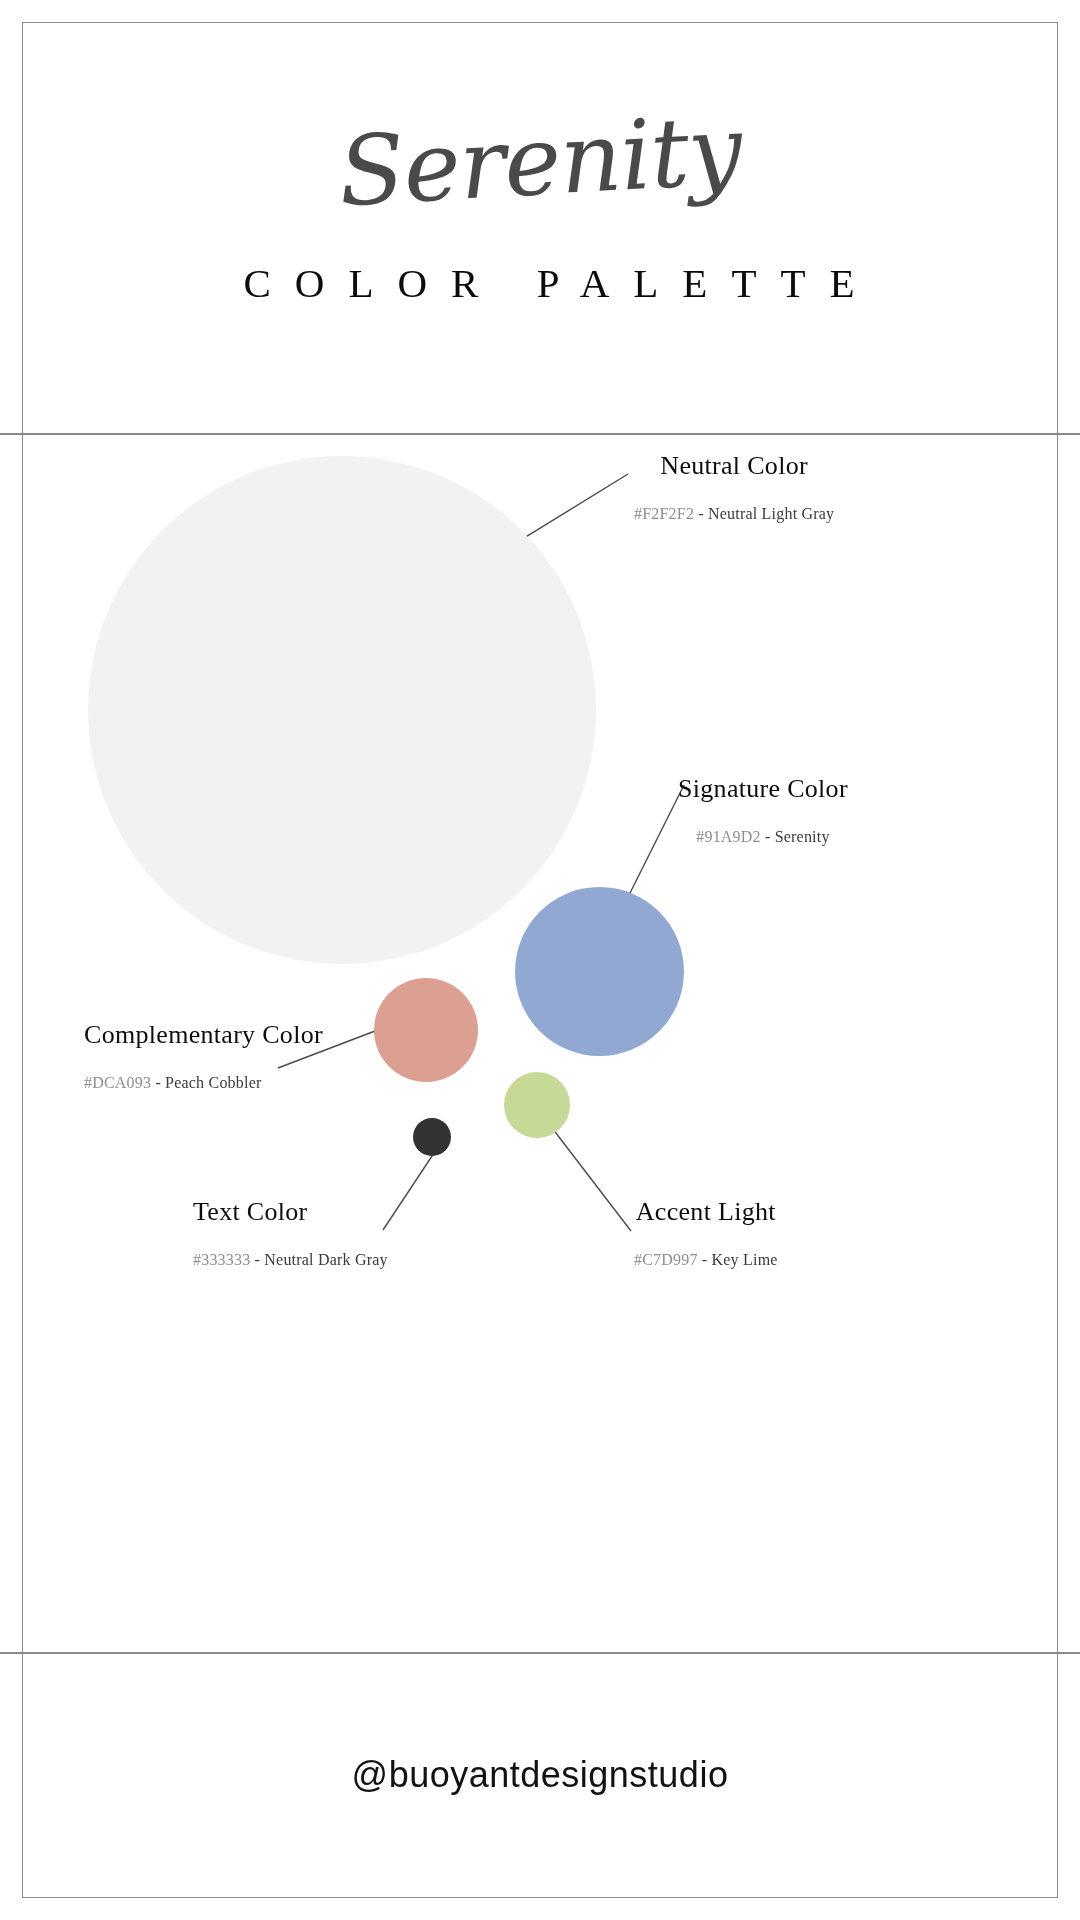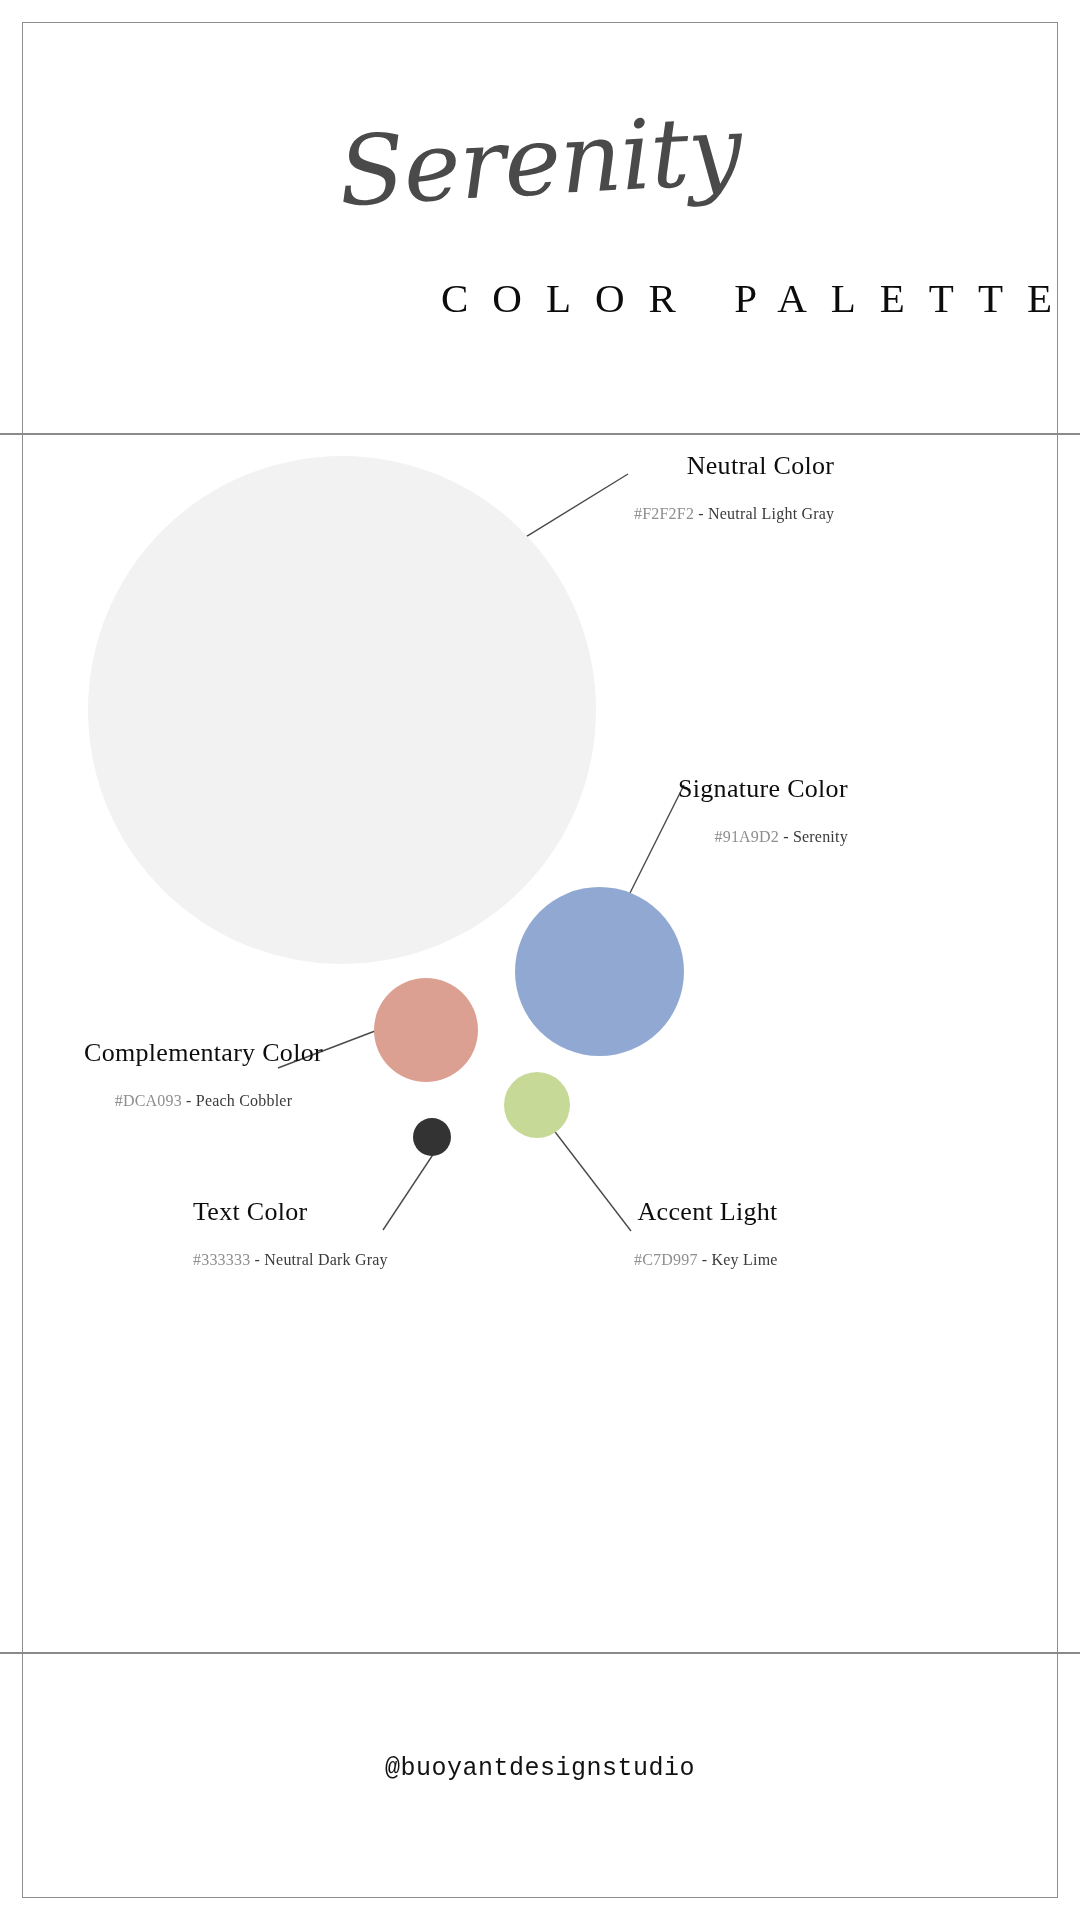--- a/index.html
+++ b/index.html
@@ -63,23 +63,23 @@
     font-size: 96px;
     line-height: 1.05;
     color: #4a4a4a;
     letter-spacing: -1px;
     transform: rotate(-3.2deg);
     transform-origin: 50% 50%;
   }
   .brand-sub {
     position: absolute;
     left: 0;
-    top: 251px;
+    top: 236px;
     width: 1054px;
-    text-align: right;
+    text-align: center;
     font-family: "Liberation Serif", "DejaVu Serif", serif;
     font-size: 41px;
     font-weight: 400;
     color: #0c0c0c;
     letter-spacing: 24px;
     text-indent: 24px;
   }
 
   
   .main {
@@ -115,39 +115,39 @@
   .label .meta {
     display: block;
     margin-top: 24px;
     font-family: "Liberation Serif", "DejaVu Serif", serif;
     font-size: 16px;
     color: #3a3a3a;
     line-height: 1.1;
     letter-spacing: 0.2px;
   }
   .label .meta .hex { color: #8e8e8e; }
-  .label.right { text-align: right; }
+  .label.right { text-align: center; }
   .label.left  { text-align: left; }
 
   
   .footer {
     position: absolute;
     left: 22px;
     top: 1654px;
     width: 1036px;
     height: 244px;
   }
   .handle {
     position: absolute;
     left: 0;
     top: 100px;
     width: 1036px;
     text-align: center;
-    font-family: Liberation Mono, monospace;
-    font-size: 25px;
+    font-family: Liberation Sans, sans-serif;
+    font-size: 36px;
     color: #121212;
     letter-spacing: 0.5px;
   }
 </style>
 </head>
 <body>
 
 <div id="poster">
 
   <div class="frame-box"></div>
@@ -182,21 +182,21 @@
     <div class="label right" style="left:612px; top:17px;">
       <span class="title">Neutral Color</span>
       <span class="meta"><span class="hex">#F2F2F2</span><span> - Neutral Light Gray</span></span>
     </div>
 
     <div class="label right" style="left:656px; top:340px;">
       <span class="title">Signature Color</span>
       <span class="meta"><span class="hex">#91A9D2</span><span> - Serenity</span></span>
     </div>
 
-    <div class="label left" style="left:62px; top:604px;text-align:center;">
+    <div class="label left" style="left:62px; top:586px;">
       <span class="title">Complementary Color</span>
       <span class="meta"><span class="hex">#DCA093</span><span> - Peach Cobbler</span></span>
     </div>
 
     <div class="label left" style="left:171px; top:763px;">
       <span class="title">Text Color</span>
       <span class="meta"><span class="hex">#333333</span><span> - Neutral Dark Gray</span></span>
     </div>
 
     <div class="label right" style="left:612px; top:763px;">

